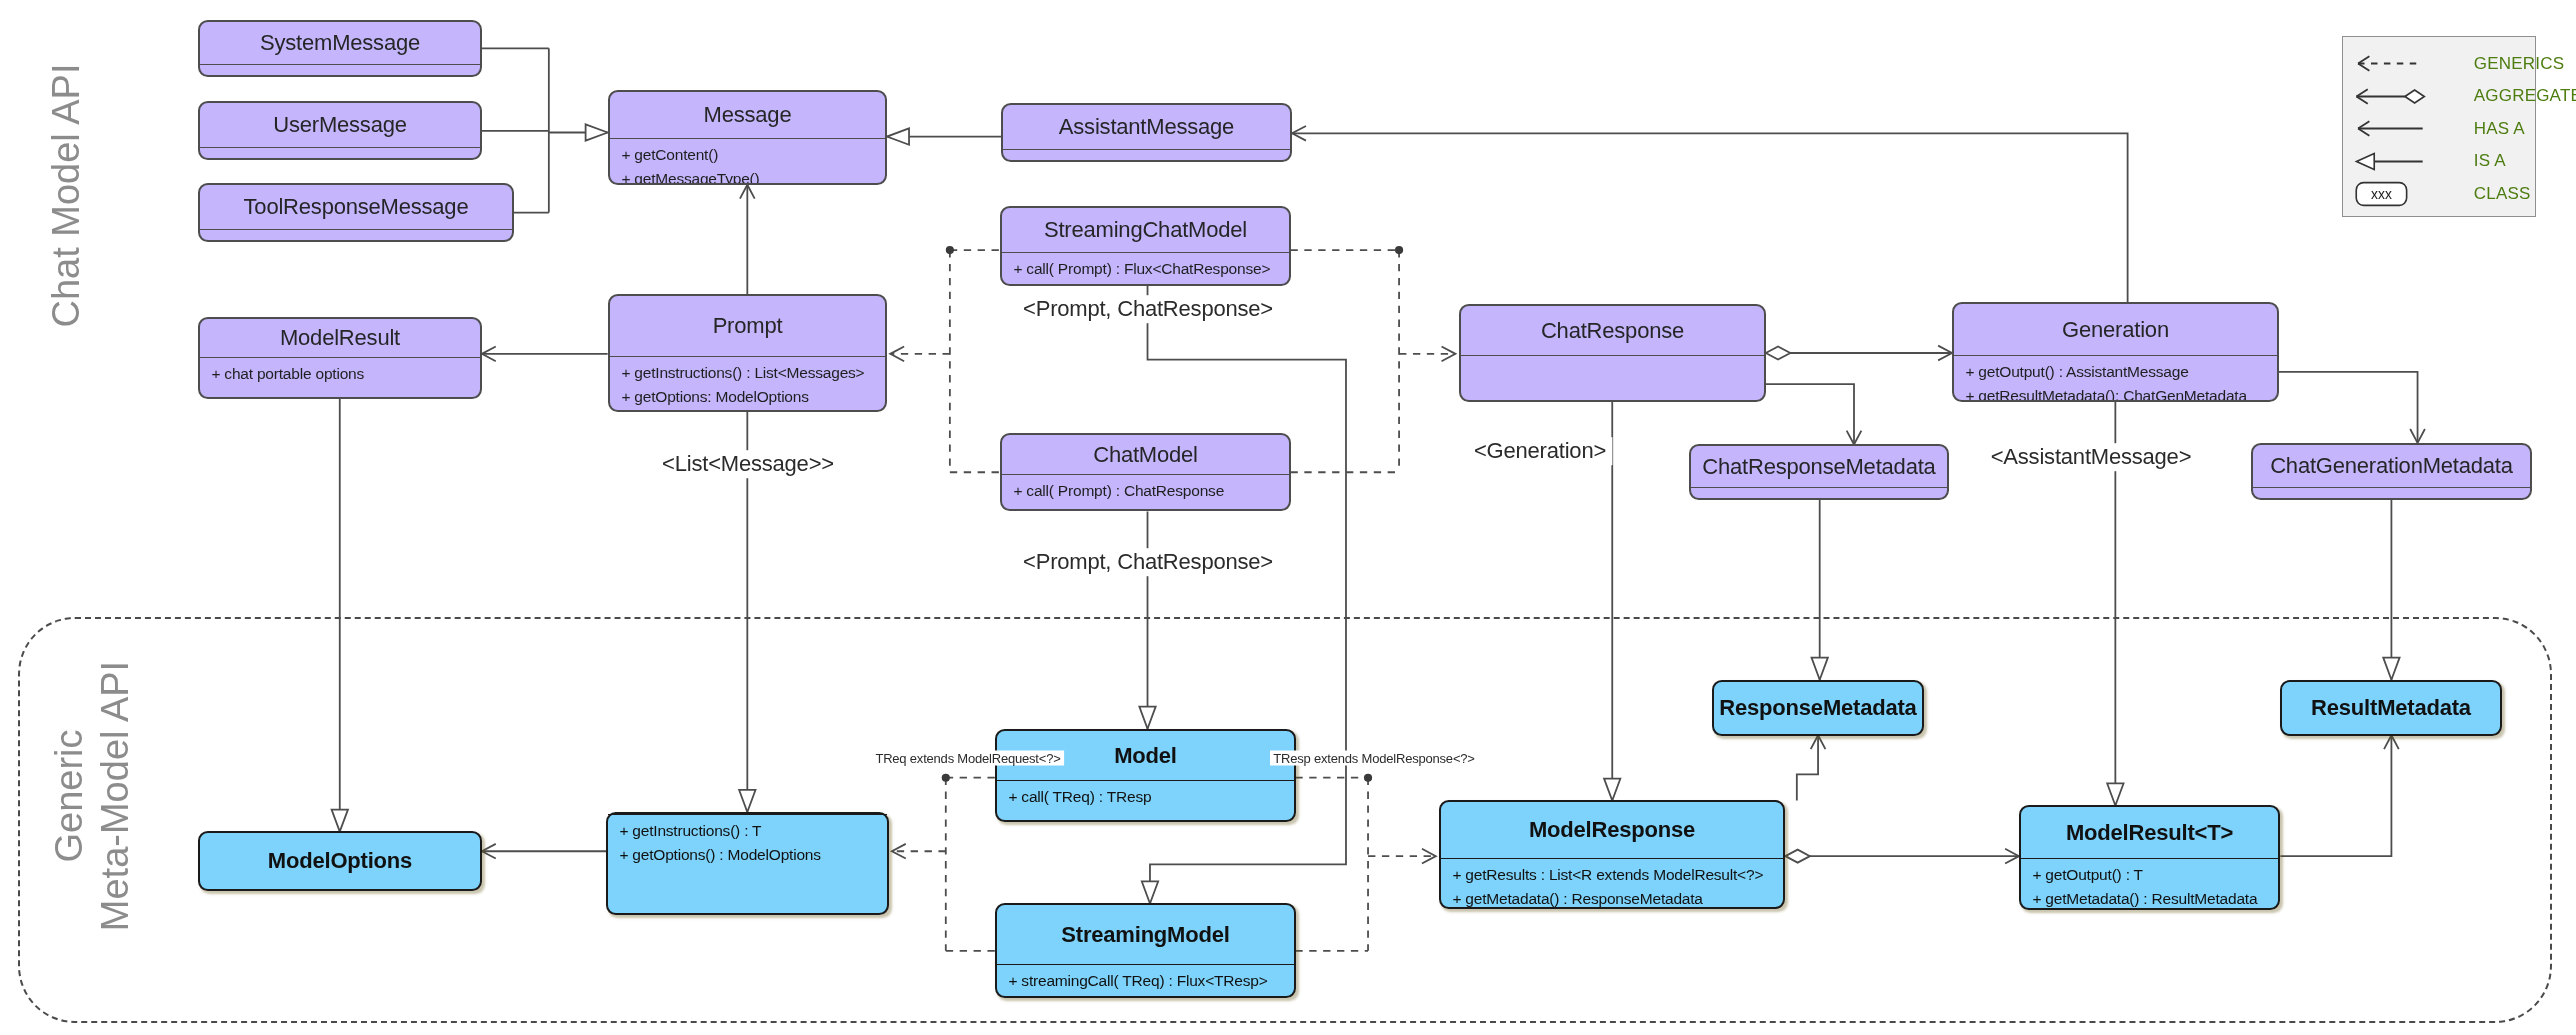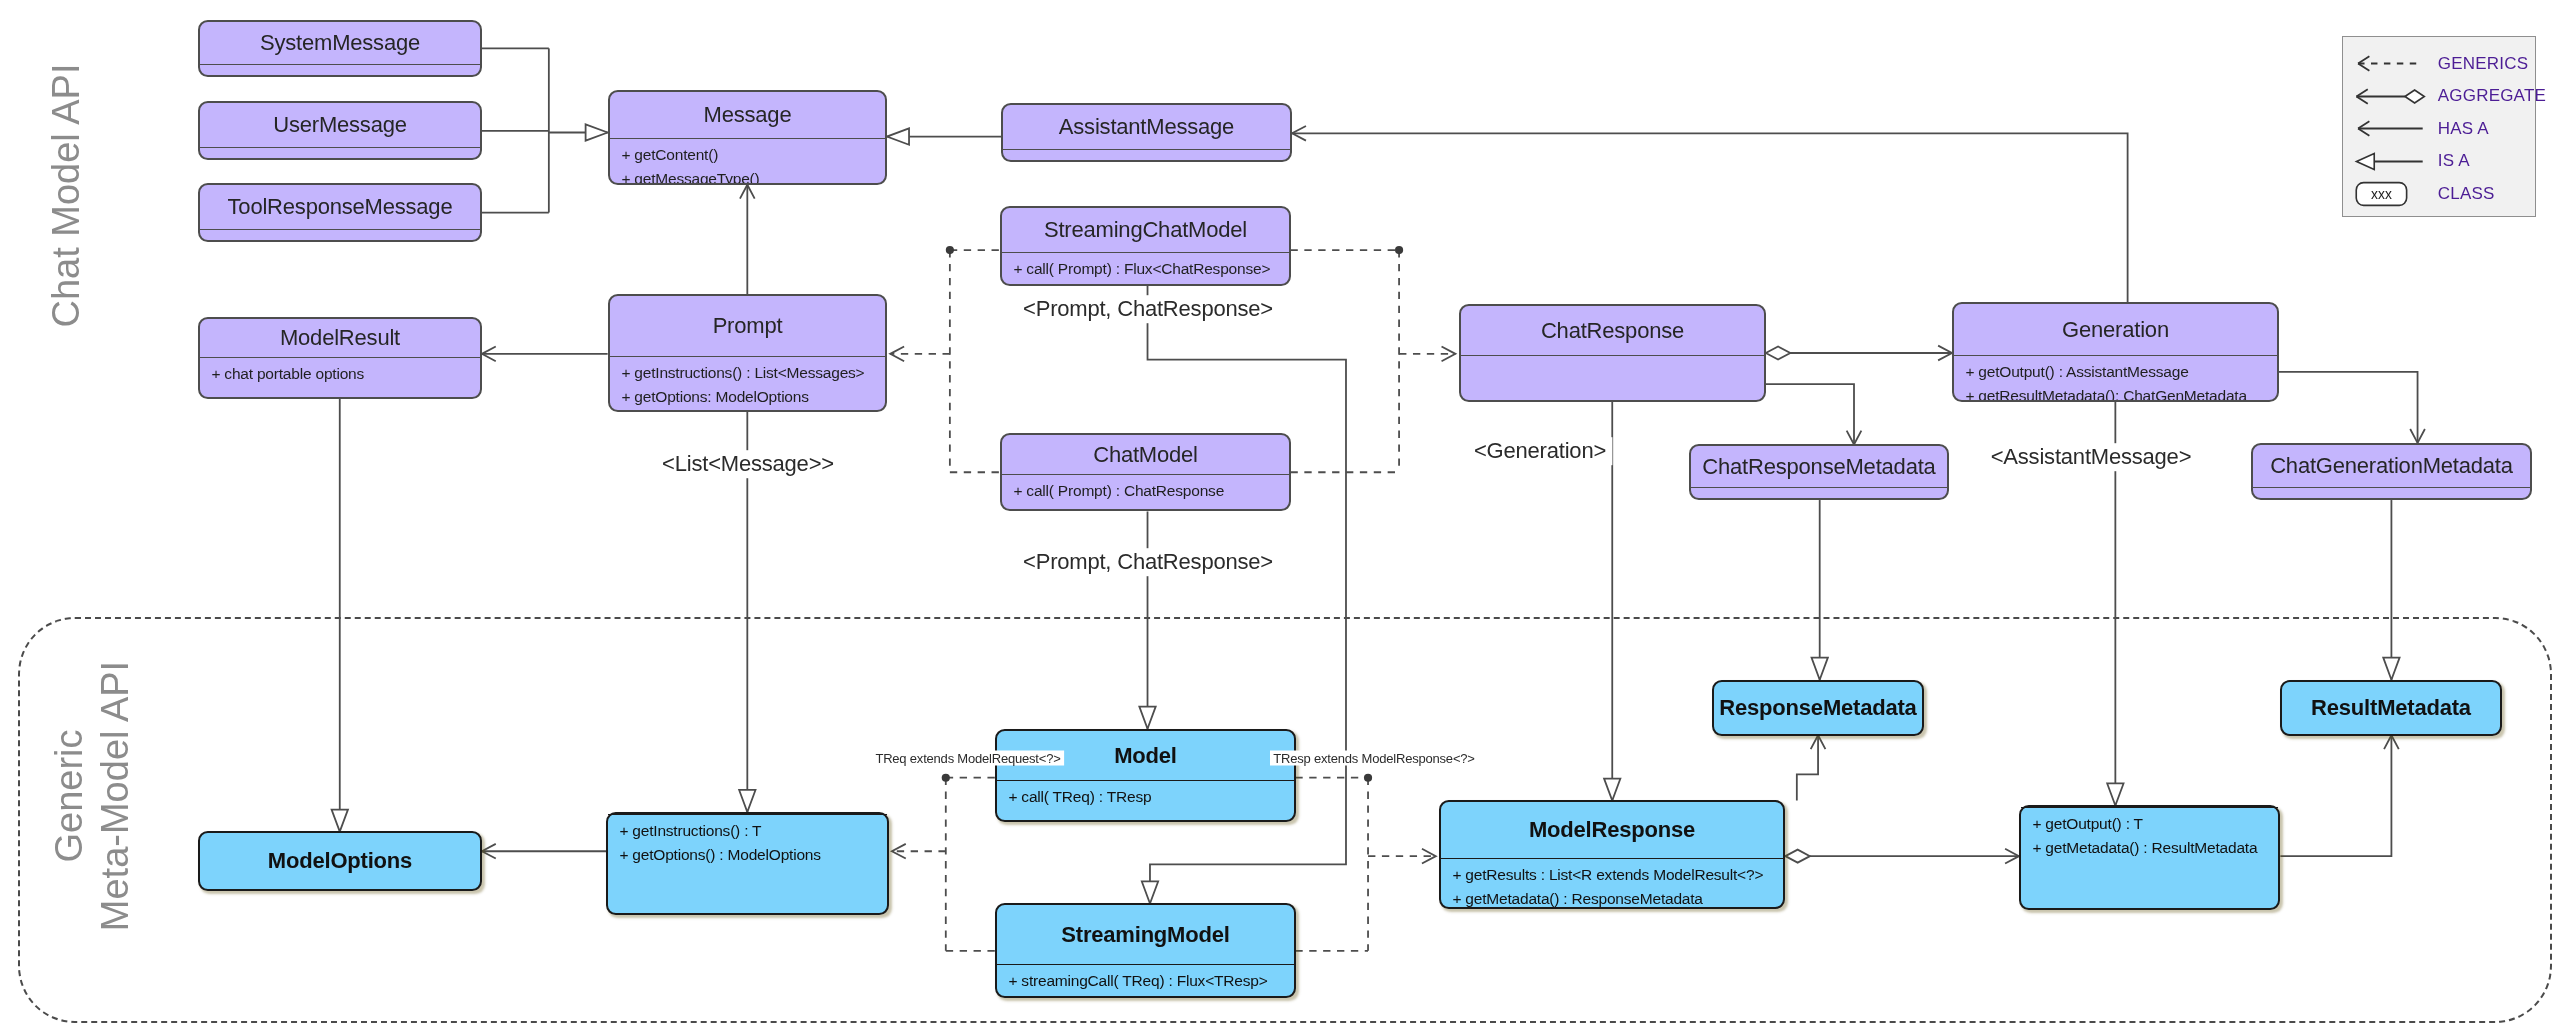--- a/index.html
+++ b/index.html
@@ -26,21 +26,21 @@
   .section-label{position:absolute;z-index:0;display:flex;flex-direction:column;align-items:center;
     justify-content:center;transform:rotate(-90deg);color:#8c8c8c;font-size:38px;line-height:46px;
     white-space:nowrap;}
   #meta-container{position:absolute;left:18px;top:617px;width:2530px;height:402px;z-index:0;
     border:2px dashed #4a4a4a;border-radius:57px;}
   #legend{position:absolute;left:2342px;top:36px;width:194px;height:181px;z-index:2;
     background:#f1f1f1;border:1.6px solid #8f8f8f;box-sizing:border-box;padding:11.4px 8.2px 6.5px 9.8px;
     display:flex;flex-direction:column;justify-content:space-between;}
   .legend-row{display:flex;align-items:center;height:31px;}
   .legend-sym{flex:0 0 85px;display:flex;align-items:center;justify-content:flex-start;}
-  .legend-text{font-size:17px;color:#4c1d95;letter-spacing:0.2px;white-space:nowrap;}
+  .legend-text{font-size:17px;color:#4d7c0f;letter-spacing:0.2px;white-space:nowrap;margin-left:36px;}
 </style>
 </head>
 <body>
 
 <div id="canvas">
   <div id="meta-container"></div>
   <svg id="wires" width="2576" height="1036" viewBox="0 0 3154 1268">
     <defs>
       <marker id="m-arrow" markerUnits="userSpaceOnUse" markerWidth="26" markerHeight="26" refX="21" refY="12" orient="auto">
         <path d="M4,3 L21,12 L4,21" fill="none" stroke="#4d4d4d" stroke-width="2.2"></path>
@@ -103,21 +103,21 @@
       <div class="uml-node" style="left: 198px; top: 19.6px; width: 284px; height: 57px;">
         <div class="title" style="height: 42px;">SystemMessage</div>
         <div class="divider"></div>
         <div class="body"></div>
       </div>
       <div class="uml-node" style="left: 198px; top: 101px; width: 284px; height: 59px;">
         <div class="title" style="height: 44px;">UserMessage</div>
         <div class="divider"></div>
         <div class="body"></div>
       </div>
-      <div class="uml-node" style="left: 198px; top: 183px; width: 284px; height: 59px;">
+      <div class="uml-node" style="left: 198px; top: 183px; width: 316px; height: 59px;">
         <div class="title" style="height: 44px;">ToolResponseMessage</div>
         <div class="divider"></div>
         <div class="body"></div>
       </div>
       <div class="uml-node" style="left: 608px; top: 90px; width: 279px; height: 95px;">
         <div class="title" style="height: 46px;">Message</div>
         <div class="divider"></div>
         <div class="body">
           <div class="method">+ getContent()</div>
           <div class="method">+ getMessageType()</div>
@@ -205,20 +205,21 @@
       </div>
       <div class="uml-node yellow" style="left: 1439px; top: 800px; width: 346px; height: 109px;">
         <div class="title" style="height: 56px;">ModelResponse</div>
         <div class="divider"></div>
         <div class="body">
           <div class="method">+ getResults : List&lt;R extends ModelResult&lt;?&gt;</div>
           <div class="method">+ getMetadata() : ResponseMetadata</div>
         </div>
       </div>
       <div class="uml-node yellow" style="left: 2019px; top: 805px; width: 261px; height: 105px;">
+        <div class="title" style="height: 51px;">ModelResult&lt;T&gt;</div>
         <div class="divider"></div>
         <div class="body">
           <div class="method">+ getOutput() : T</div>
           <div class="method">+ getMetadata() : ResultMetadata</div>
         </div>
       </div>
       <div class="uml-node yellow" style="left: 1712px; top: 680px; width: 212px; height: 56px;">
         <div class="title" style="flex: 1 1 auto;">ResponseMetadata</div>
       </div>
       <div class="uml-node yellow" style="left: 2280px; top: 680px; width: 222px; height: 56px;">

